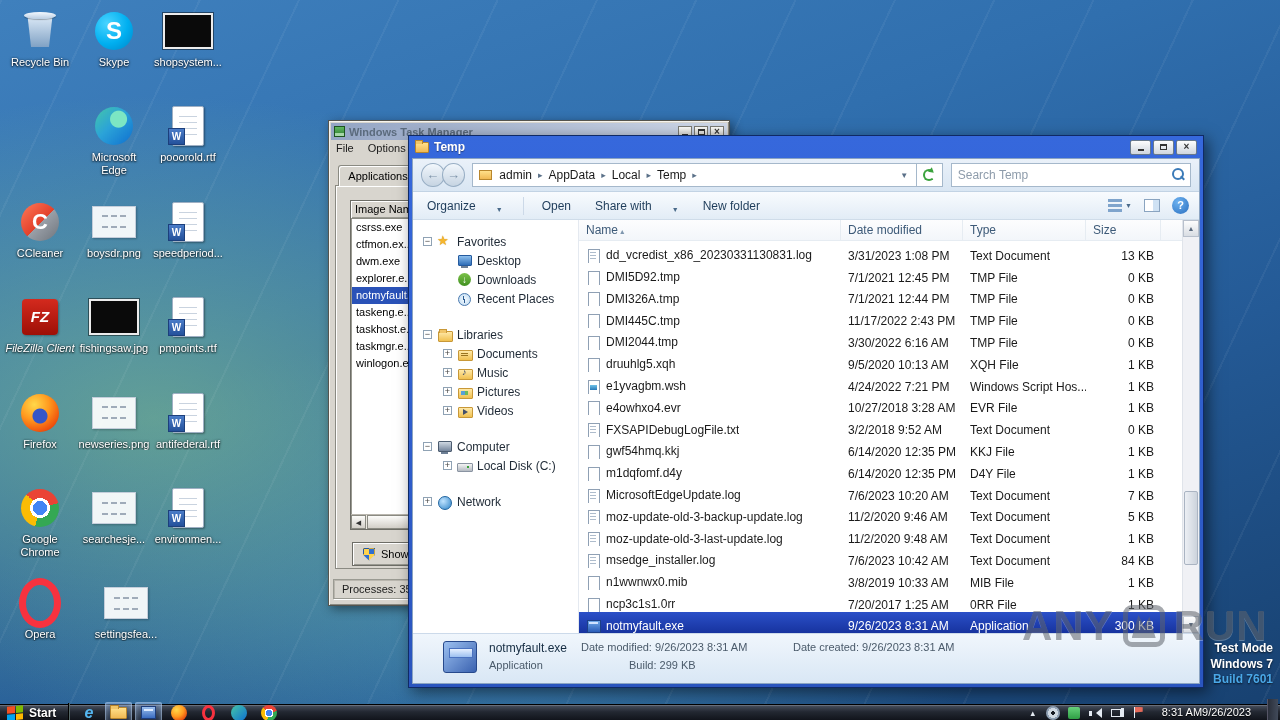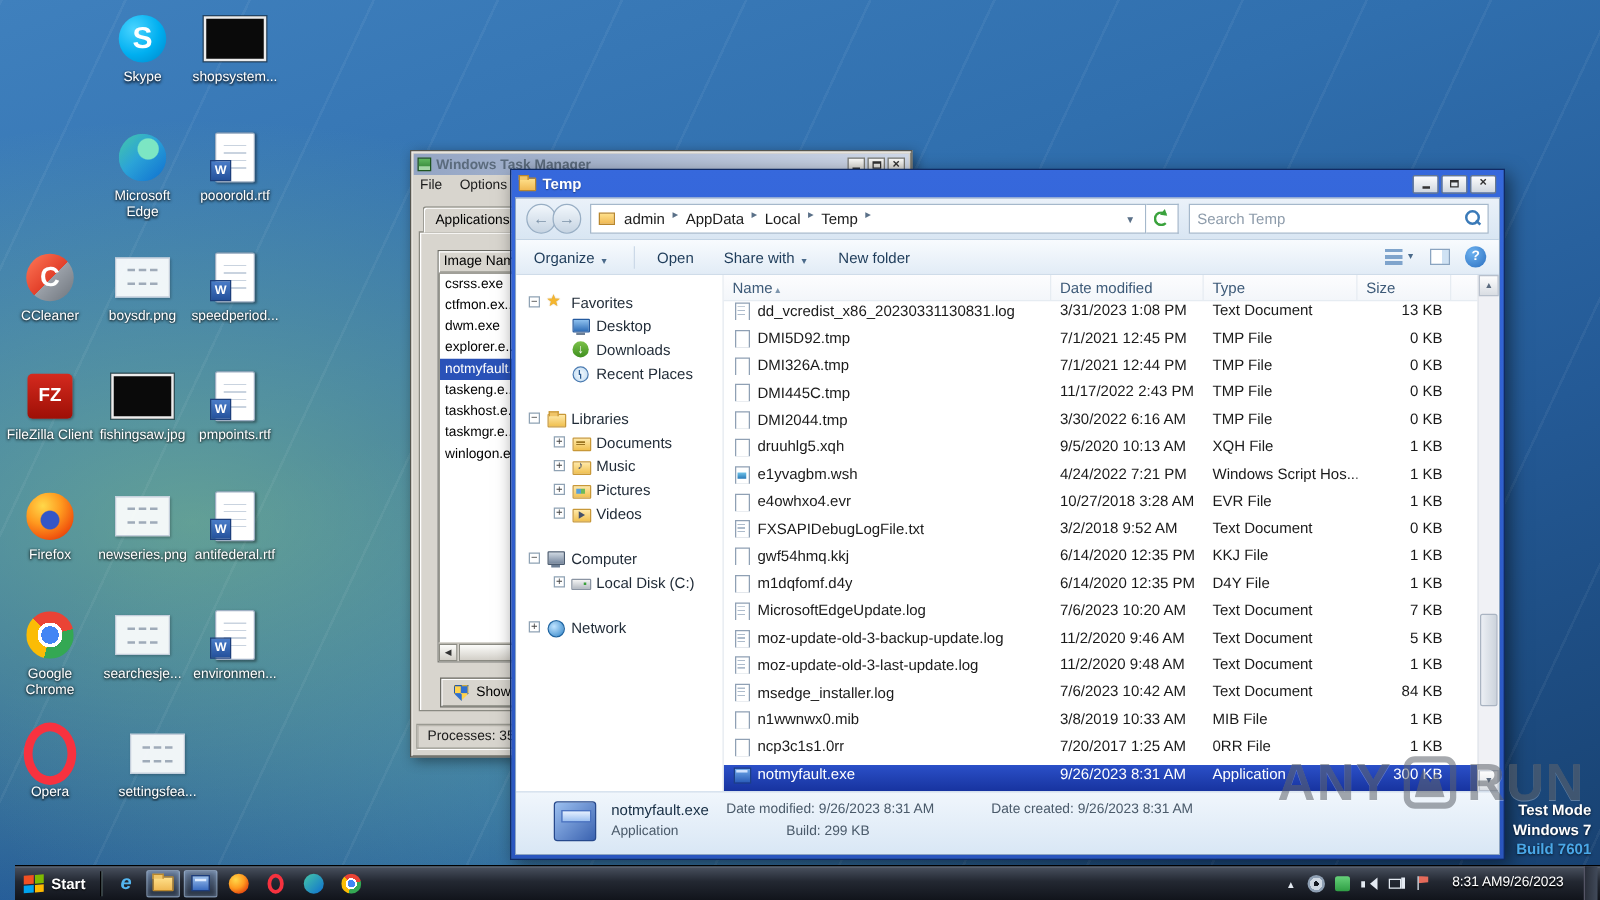--- a/index.html
+++ b/index.html
@@ -68,36 +68,36 @@
 .ex-title{font-size:12px;font-weight:bold;text-shadow:0 1px 1px rgba(0,0,0,.4)}
 .caps{margin-left:auto;display:flex;gap:2px}
 .cap-btn{width:21px;height:15px;background:linear-gradient(#fdfdfd,#cfd6de);border:1px solid #68798c;border-radius:2px;display:flex;align-items:center;justify-content:center;cursor:pointer}
 .ex-content{position:absolute;left:3px;right:3px;top:22px;bottom:3px;background:#fff;border:1px solid #8ba4c2;display:flex;flex-direction:column}
 
 .ex-addr{height:33px;background:linear-gradient(#eaf1f9,#d9e6f3);border-bottom:1px solid #c2d3e4;display:flex;align-items:center;padding:0 8px;flex:0 0 33px}
 .nav-circ{width:24px;height:24px;border-radius:50%;background:linear-gradient(#f2f7fc,#c6d4e2);border:1px solid #98aec4;color:#7c92a8;font-size:13px;line-height:22px;text-align:center;cursor:pointer}
 .nav-circ.fwd{margin-left:-3px}
 .addr-box{width:452px;height:24px;background:#fff;border:1px solid #a5b8cb;display:flex;align-items:center;margin-left:7px;padding:0 4px;font-size:12px;color:#1a1a1a;cursor:pointer}
 .addr-icon{width:13px;height:10px;background:linear-gradient(#ffe08a,#f0b954);border:1px solid #b8862c;margin:0 4px 0 2px;flex:0 0 13px}
-.crumbs{display:flex;flex:1;overflow:hidden;white-space:nowrap}
+.crumbs{display:flex;align-items:center;flex:1;overflow:hidden;white-space:nowrap}
 .crumb{padding:2px 3px}
 .crumb-sep{color:#5a7088;font-size:9px;padding:0 3px}
 .addr-drop{margin-left:auto;color:#5a7088;font-size:8px;padding:0 4px}
 .refresh-btn{width:26px;height:24px;background:#fff;border:1px solid #a5b8cb;border-left:none;display:flex;align-items:center;justify-content:center;cursor:pointer}
 .refresh-ic{width:12px;height:12px;border:2px solid #3aa23c;border-radius:50%;border-right-color:transparent;position:relative}
 .refresh-ic::after{content:"";position:absolute;right:-4px;top:-2px;border:3px solid transparent;border-left:5px solid #3aa23c;transform:rotate(40deg)}
 .search-box{margin-left:8px;width:244px;height:24px;background:#fff;border:1px solid #a5b8cb;display:flex;align-items:center;padding:0 2px 0 6px}
 .search-input{border:none;outline:none;flex:1;font-size:12px;font-family:"Liberation Sans",sans-serif;color:#333;min-width:0;background:transparent}
 .search-input::placeholder{color:#8e9cab}
 .mag{width:20px;height:20px;position:relative;flex:0 0 20px;cursor:pointer}
 .mag::before{content:"";position:absolute;left:4px;top:3px;width:8px;height:8px;border:2px solid #3a7ab8;border-radius:50%}
 .mag::after{content:"";position:absolute;left:12px;top:12px;width:5px;height:2px;background:#3a7ab8;transform:rotate(45deg)}
 
 .ex-toolbar{height:28px;flex:0 0 28px;background:linear-gradient(#f8fbfe,#e2ecf6);border-bottom:1px solid #cfdce9;display:flex;align-items:center;padding:0 10px;font-size:12px;color:#1e3c5a}
-.tbar-item{display:flex;align-items:flex-end;gap:4px;margin-right:16px;cursor:pointer;padding:3px 4px;border-radius:2px}
+.tbar-item{display:flex;align-items:flex-end;gap:20px;margin-right:16px;cursor:pointer;padding:3px 4px;border-radius:2px}
 .caret{font-size:7px;color:#4a6a8a}
 .tbar-sep{width:1px;height:18px;background:#ccd9e8;margin-right:14px}
 .tbar-right{margin-left:auto;display:flex;align-items:center;gap:12px}
 .views-btn{display:flex;align-items:center;gap:3px;cursor:pointer}
 .vi{width:14px;height:13px;background:repeating-linear-gradient(#7fa4cc 0 3px,transparent 3px 5px)}
 .pvi{width:16px;height:13px;border:1px solid #8aa4c0;background:linear-gradient(90deg,#fff 0 60%,#cfe2f4 60%);cursor:pointer}
 .help-btn{width:17px;height:17px;border-radius:50%;background:radial-gradient(circle at 35% 30%,#6db2f0,#2a6fc0);color:#fff;font-weight:bold;font-size:11px;line-height:17px;text-align:center;cursor:pointer}
 
 .ex-main{flex:1;display:flex;min-height:0;background:#fff}
 .ex-nav{width:166px;flex:0 0 166px;border-right:1px solid #e4e9f0;padding-top:12px;font-size:12px;color:#1f2a36;overflow:hidden}
@@ -126,21 +126,21 @@
 .nvi-disk::before{content:"";position:absolute;left:0;top:4px;width:14px;height:7px;border-radius:1px;border:1px solid #8a94a2;background:linear-gradient(#f4f4f4,#b4bac2)}
 .nvi-disk::after{content:"";position:absolute;left:10px;top:7px;width:2px;height:2px;background:#3aa03a}
 .nvi-network::before{content:"";position:absolute;left:1px;top:1px;width:12px;height:12px;border-radius:50%;border:1px solid #1f64a0;background:radial-gradient(circle at 35% 35%,#bfe3ff,#2f84c8)}
 
 .ex-files{flex:1;display:flex;flex-direction:column;min-width:0}
 .file-header{height:21px;flex:0 0 21px;display:flex;background:linear-gradient(#fdfdfe,#f3f6fa);border-bottom:1px solid #e6ecf2;color:#3d5a78;font-size:12px}
 .col{padding:3px 7px;border-right:1px solid #e6ecf2;cursor:pointer;white-space:nowrap;overflow:hidden}
 .col0{width:262px}.col1{width:122px}.col2{width:123px}.col3{width:75px}
 .sort-arrow{font-size:8px;color:#7e96ae}
 .file-rows{flex:1;overflow:hidden}
-.frow{height:21.8px;display:flex;align-items:flex-start;font-size:12px;color:#1a1a1a;cursor:pointer}
+.frow{height:21.8px;display:flex;align-items:flex-end;font-size:12px;color:#1a1a1a;cursor:pointer}
 .frow.sel{background:linear-gradient(#2b50c8,#17339f);color:#fff}
 .fcell{padding:0 7px;white-space:nowrap;overflow:hidden}
 .fc0{width:262px;flex:0 0 262px;display:flex;align-items:center;gap:5px}
 .fc1{width:122px;flex:0 0 122px}
 .fc2{width:123px;flex:0 0 123px}
 .fc3{width:75px;flex:0 0 75px;text-align:right}
 .fname{overflow:hidden;white-space:nowrap}
 .fic{width:15px;height:15px;position:relative;flex:0 0 15px}
 .fic::before{content:"";position:absolute;left:2px;top:1px;width:10px;height:13px;background:#fff;border:1px solid #8fa0b4}
 .fic-text::after{content:"";position:absolute;left:4px;top:4px;width:6px;height:7px;background:repeating-linear-gradient(#aebccc 0 1px,transparent 1px 3px)}
@@ -156,21 +156,21 @@
 .ex-details{height:50px;flex:0 0 50px;background:linear-gradient(#f0f6fc,#d9e7f5);border-top:1px solid #ccdaea;position:relative;font-size:11px;color:#4a5a6a}
 .dp-icon{position:absolute;left:30px;top:7px;width:34px;height:32px;background:linear-gradient(135deg,#9cc0f0,#3a62b0);border:1px solid #27498c;border-radius:3px}
 .dp-icon::after{content:"";position:absolute;left:5px;top:6px;width:22px;height:8px;background:linear-gradient(#e6f0ff,#9cc0f0);border:1px solid #4a72c0}
 .dp-name{position:absolute;left:76px;top:7px;font-size:12px;color:#152c42}
 .dp-type{position:absolute;left:76px;top:25px}
 .dp-dm{position:absolute;left:168px;top:7px}
 .dp-size{position:absolute;left:216px;top:25px}
 .dp-dc{position:absolute;left:380px;top:7px}
 
 
-.taskbar{position:absolute;left:12px;right:0;bottom:0;height:28px;z-index:40;display:flex;align-items:center;background:linear-gradient(#4a5260,#232832 45%,#11141b);border-top:1px solid #000;box-shadow:inset 0 1px 0 rgba(255,255,255,.18)}
+.taskbar{position:absolute;left:0;right:0;bottom:0;height:16px;z-index:40;display:flex;align-items:center;background:linear-gradient(#4a5260,#232832 45%,#11141b);border-top:1px solid #000;box-shadow:inset 0 1px 0 rgba(255,255,255,.18)}
 .start-btn{display:flex;align-items:center;gap:6px;height:100%;padding:0 10px 0 7px;cursor:pointer}
 .flag{width:16px;height:14px;display:grid;grid-template-columns:1fr 1fr;grid-template-rows:1fr 1fr;gap:1px;transform:skewY(-5deg)}
 .flag i:nth-child(1){background:#f25022}.flag i:nth-child(2){background:#7fba00}
 .flag i:nth-child(3){background:#00a4ef}.flag i:nth-child(4){background:#ffb900}
 .start-label{color:#fff;font-size:12px;font-weight:bold;text-shadow:0 1px 1px #000}
 .tb-sep{width:1px;height:20px;background:#000;box-shadow:1px 0 0 #566;margin:0 6px 0 2px}
 .tb-buttons{display:flex;align-items:center;gap:3px}
 .tb-btn{width:27px;height:22px;display:flex;align-items:center;justify-content:center;border-radius:2px;border:1px solid transparent;cursor:pointer}
 .tb-btn.active{background:linear-gradient(rgba(160,200,255,.38),rgba(120,160,220,.15));border-color:rgba(190,215,245,.5);box-shadow:inset 0 0 4px rgba(190,220,255,.4)}
 .tbi{display:block}
@@ -203,25 +203,29 @@
 .wm-text{font-size:42px;font-weight:bold;letter-spacing:1px;color:#5f646c;text-shadow:0 1px 0 rgba(255,255,255,.55)}
 .wm-logo{width:42px;height:42px;border:5px solid #5f646c;border-radius:9px;position:relative}
 .wm-logo::before{content:"";position:absolute;left:4px;right:4px;top:5px;bottom:4px;background:#5f646c;clip-path:polygon(0 100%,28% 0,52% 48%,74% 8%,100% 100%)}
 .testmode{position:absolute;right:7px;bottom:32px;z-index:60;text-align:right;font-size:12px;font-weight:bold;line-height:1.3;color:#fff;text-shadow:0 1px 2px rgba(0,0,0,.7);pointer-events:none}
 .testmode .build{color:#4aa8e8}
 </style>
 </head>
 <body>
 
 <div class="desktop-icons">
+    <div class="desk-icon" style="left: 4px; top: 8px;">
+      <div class="dic dic-recycle-bin"></div>
+      <div class="desk-label">Recycle Bin</div>
+    </div>
     <div class="desk-icon" style="left: 4px; top: 198.8px;">
       <div class="dic dic-ccleaner"></div>
       <div class="desk-label">CCleaner</div>
     </div>
-    <div class="desk-icon" style="left: 4px; top: 294.2px;">
+    <div class="desk-icon" style="left: 4px; top: 294.2px; font-style: italic;">
       <div class="dic dic-filezilla"></div>
       <div class="desk-label">FileZilla Client</div>
     </div>
     <div class="desk-icon" style="left: 4px; top: 389.6px;">
       <div class="dic dic-firefox"></div>
       <div class="desk-label">Firefox</div>
     </div>
     <div class="desk-icon" style="left: 4px; top: 485px;">
       <div class="dic dic-chrome"></div>
       <div class="desk-label">Google Chrome</div>

